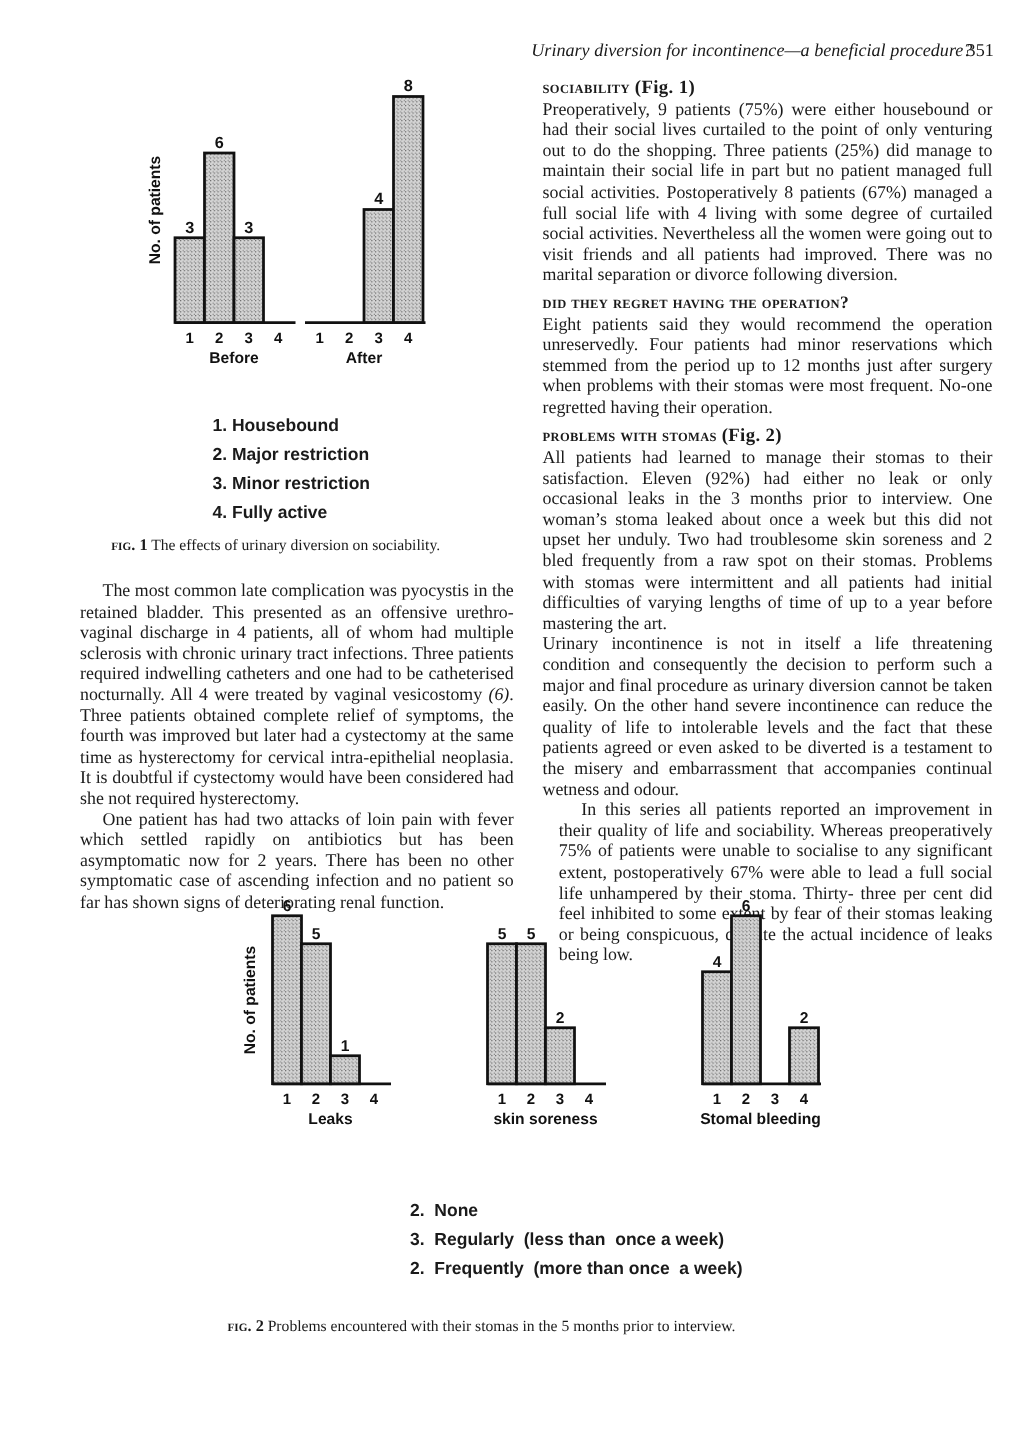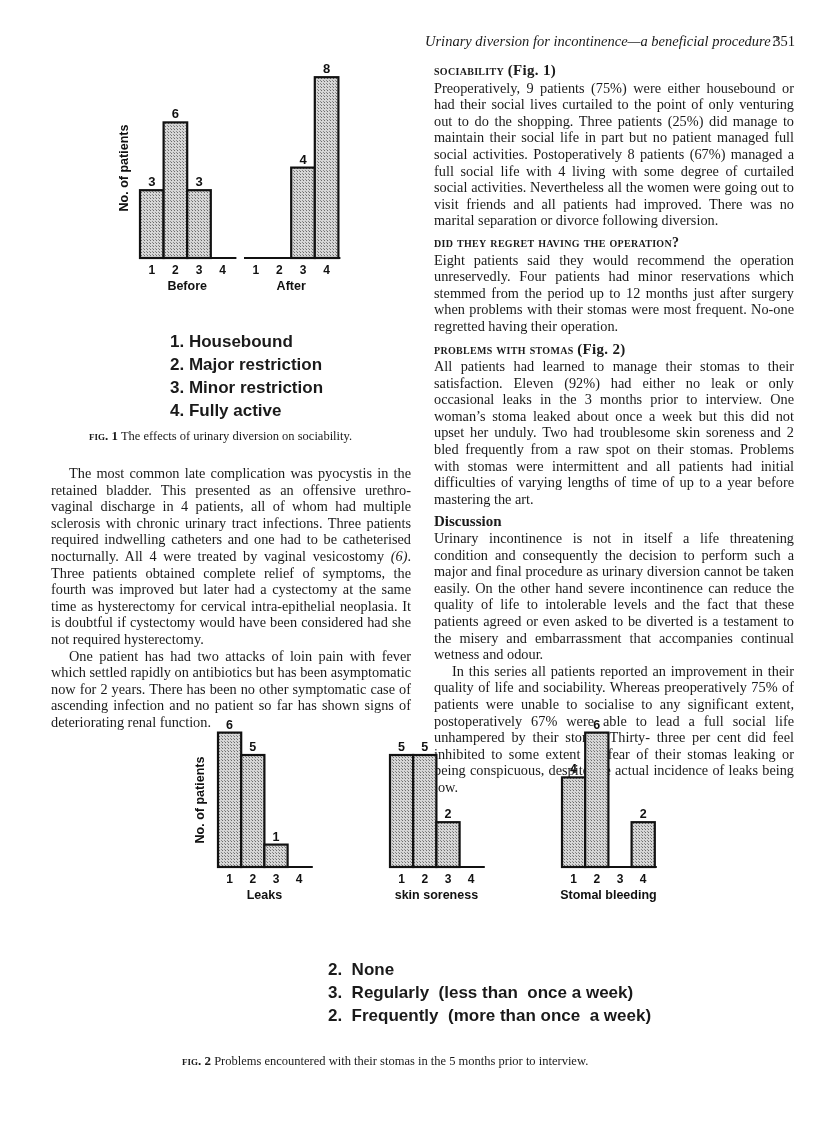--- a/index.html
+++ b/index.html
@@ -8,24 +8,24 @@
   .sans { font-family: "Liberation Sans", "DejaVu Sans", sans-serif; }
   #running-head { position: absolute; top: 33px; left: 425px; width: 370px; font-size: 14.5px; }
   #running-head .title { font-style: italic; }
   #running-head .page { position: absolute; right: 0; top: 0; }
   .col { position: absolute; font-size: 14.3px; line-height: 16.6px; text-align: justify; }
   #right-col { left: 434px; top: 62px; width: 360px; }
   #left-col { left: 51px; top: 465px; width: 360px; }
   .section-head { font-variant: small-caps; letter-spacing: 0.3px; font-size: 14px; margin: 0; }
   .section-head .ref { font-variant: normal; font-size: 15px; }
   p { margin: 0; }
-  .indent { text-indent: 18px; }
+  .indent { text-indent: 18px; margin-left: 13px; }
   .gap { margin-top: 6px; }
   h2.discussion { font-weight: bold; font-size: 15px; margin: 6px 0 0 0; }
-  .legend { position: absolute; font-weight: bold; font-size: 17px; }
+  .legend { position: absolute; font-weight: bold; font-size: 14px; }
   .legend div { height: 23px; white-space: pre; }
   .caption { position: absolute; font-size: 12.5px; }
   .caption .fig { font-variant: small-caps; font-size: 13px; font-weight: bold; }
   svg text { font-family: "Liberation Sans", "DejaVu Sans", sans-serif; font-weight: bold; fill: #111; }
 </style>
 </head>
 <body>
 
 <div id="running-head" class="serif">
   <span class="title">Urinary diversion for incontinence—a beneficial procedure?</span>
@@ -88,21 +88,20 @@
     <span class="ref">(Fig. 1)</span>
   </h3>
   <p>Preoperatively, 9 patients (75%) were either housebound or had their social lives curtailed to the point of only venturing out to do the shopping. Three patients (25%) did manage to maintain their social life in part but no patient managed full social activities. Postoperatively 8 patients (67%) managed a full social life with 4 living with some degree of curtailed social activities. Nevertheless all the women were going out to visit friends and all patients had improved. There was no marital separation or divorce following diversion.</p>
   <h3 class="section-head gap">did they regret having the operation?</h3>
   <p>Eight patients said they would recommend the operation unreservedly. Four patients had minor reservations which stemmed from the period up to 12 months just after surgery when problems with their stomas were most frequent. No-one regretted having their operation.</p>
   <h3 class="section-head gap">
     <span>problems with stomas</span>
     <span class="ref">(Fig. 2)</span>
   </h3>
   <p>All patients had learned to manage their stomas to their satisfaction. Eleven (92%) had either no leak or only occasional leaks in the 3 months prior to interview. One woman’s stoma leaked about once a week but this did not upset her unduly. Two had troublesome skin soreness and 2 bled frequently from a raw spot on their stomas. Problems with stomas were intermittent and all patients had initial difficulties of varying lengths of time of up to a year before mastering the art.</p>
-  <h2 class="discussion">Discussion</h2>
   <p>Urinary incontinence is not in itself a life threatening condition and consequently the decision to perform such a major and final procedure as urinary diversion cannot be taken easily. On the other hand severe incontinence can reduce the quality of life to intolerable levels and the fact that these patients agreed or even asked to be diverted is a testament to the misery and embarrassment that accompanies continual wetness and odour.</p>
   <p class="indent">In this series all patients reported an improvement in their quality of life and sociability. Whereas preoperatively 75% of patients were unable to socialise to any significant extent, postoperatively 67% were able to lead a full social life unhampered by their stoma. Thirty- three per cent did feel inhibited to some extent by fear of their stomas leaking or being conspicuous, despite the actual incidence of leaks being low.</p>
 </div>
 
 <div id="left-col" class="col serif">
   <p class="indent"><span>The most common late complication was pyocystis in the retained bladder. This presented as an offensive urethro-vaginal discharge in 4 patients, all of whom had multiple sclerosis with chronic urinary tract infections. Three patients required indwelling catheters and one had to be catheterised nocturnally. All 4 were treated by vaginal vesicostomy </span><i>(6)</i><span>. Three patients obtained complete relief of symptoms, the fourth was improved but later had a cystectomy at the same time as hysterectomy for cervical intra-epithelial neoplasia. It is doubtful if cystectomy would have been considered had she not required hysterectomy.</span></p>
   <p class="indent">One patient has had two attacks of loin pain with fever which settled rapidly on antibiotics but has been asymptomatic now for 2 years. There has been no other symptomatic case of ascending infection and no patient so far has shown signs of deteriorating renal function.</p>
 </div>
 
 <svg id="fig2" width="816" height="220" style="position:absolute;left:0;top:700px;" xmlns="http://www.w3.org/2000/svg">

